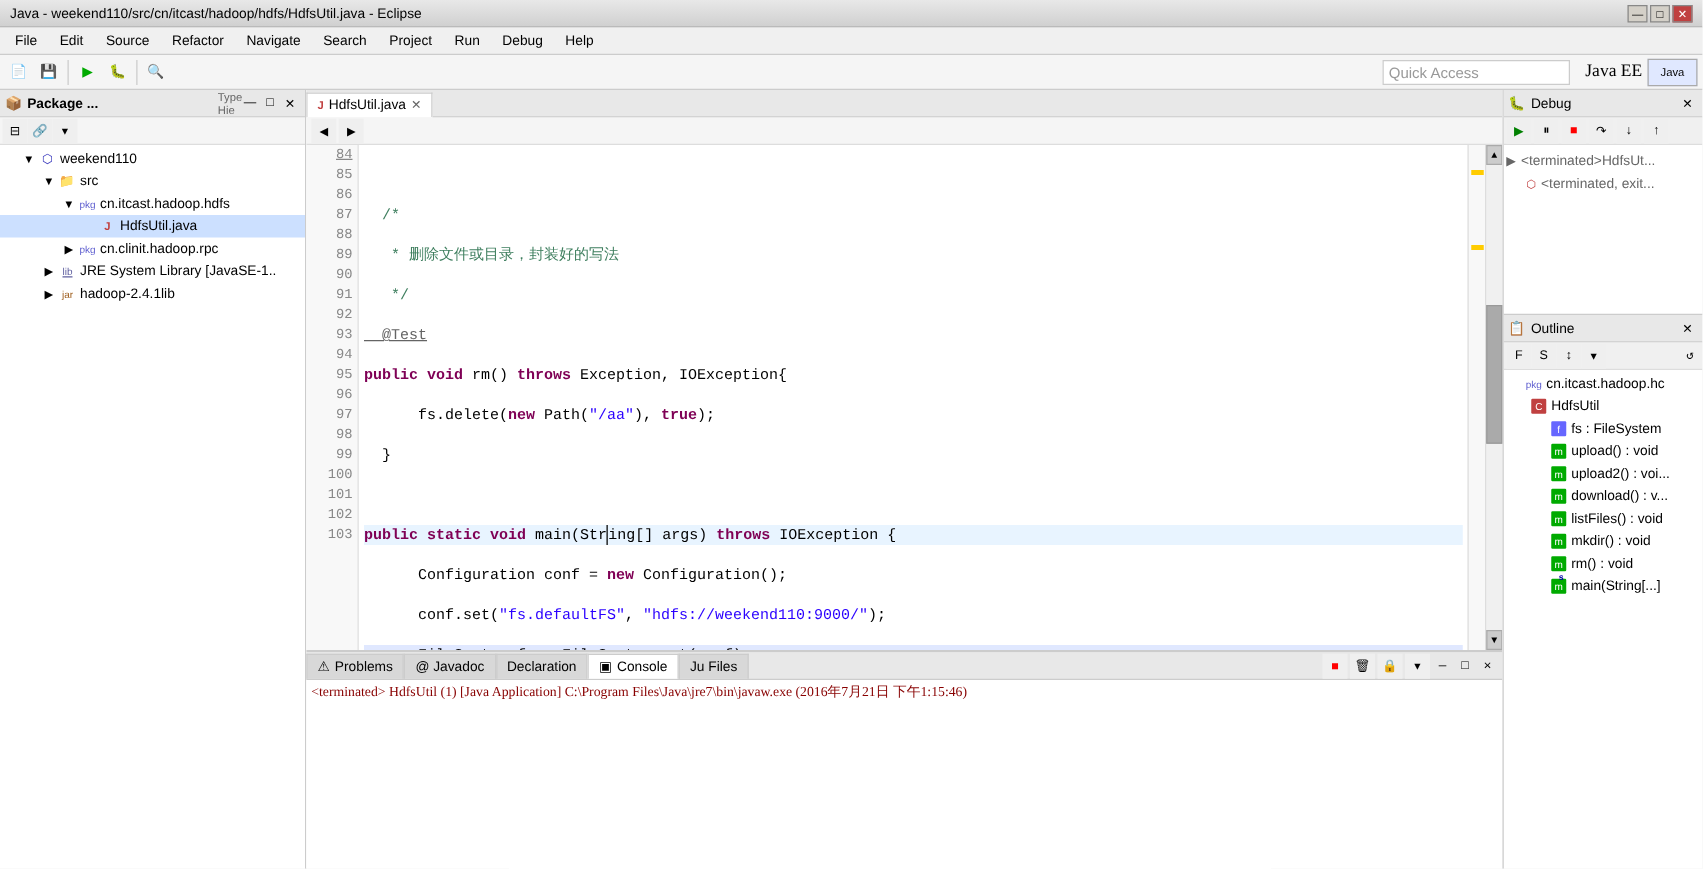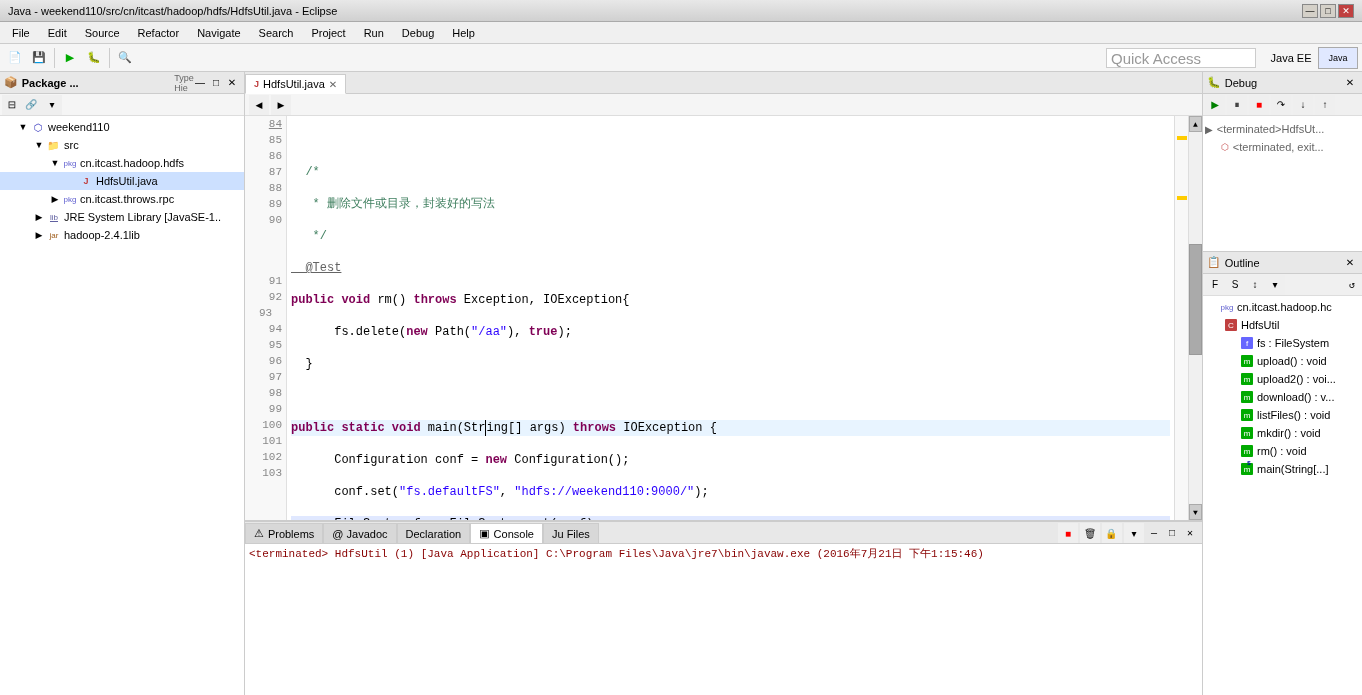--- a/index.html
+++ b/index.html
@@ -50,23 +50,23 @@
       display: flex; align-items: center; justify-content: center; cursor: pointer; font-size: 11px;
     }
     .toolbar-sep { width: 1px; height: 20px; background: #ccc; margin: 0 2px; }
     .quick-access {
       margin-left: auto;
       border: 1px solid #ccc;
       background: white;
       height: 20px;
       width: 150px;
       display: flex;
-      align-items: flex-end;
+      align-items: center;
       padding: 0 4px;
-      font-size: 15px;
+      font-size: 12px;
       font-family: Arial, sans-serif;
       color: #999;
     }
     
     
     #main-layout {
       display: flex;
       height: calc(695px - 22px - 22px - 28px);
     }
     
@@ -253,21 +253,21 @@
     
     .console-content {
       flex: 1;
       background: white;
       overflow: auto;
       padding: 2px 4px;
       font-family: 'Courier New', monospace;
       font-size: 11px;
       color: #000;
     }
-    .console-terminated { color: #880000; }
+    .console-terminated { color: #880000; font-family: Liberation Serif, serif; }
     .console-warn { color: #800000; }
     .console-link { color: #0000cc; text-decoration: underline; cursor: pointer; }
     
     
     #right-panel {
       width: 160px;
       border-left: 1px solid #ccc;
       display: flex;
       flex-direction: column;
       background: white;
@@ -395,21 +395,21 @@
   <button class="toolbar-btn" title="Save">💾</button>
   <div class="toolbar-sep"></div>
   <button class="toolbar-btn" title="Run" style="color:#00aa00;">▶</button>
   <button class="toolbar-btn" title="Debug" style="color:#0000aa;">🐛</button>
   <div class="toolbar-sep"></div>
   <button class="toolbar-btn" title="Search">🔍</button>
   <div class="quick-access">
     <span>Quick Access</span>
   </div>
   <div style="display:flex; gap:2px; margin-left:8px;">
-    <button class="toolbar-btn" style="font-size:11px; width:50px;">Java EE</button>
+    <button class="toolbar-btn" style="font-size:14px; width:50px;font-family:Liberation Serif, serif;">Java EE</button>
     <button class="toolbar-btn" style="font-size:9px; width:40px; background:#e0e8ff; border-color:#aaa;">Java</button>
   </div>
 </div>
 
 <div id="main-layout">
 
   <div id="left-panel">
     <div class="panel-header">
       <span style="margin-right:4px;">📦</span>
       <span class="panel-title">Package ...</span>
@@ -458,21 +458,21 @@
         <div class="tree-icon" style="color:#c04040; font-size:9px; font-weight:bold;">J</div>
         <span class="tree-label">HdfsUtil.java</span>
       </div>
 
       <div class="tree-item">
         <div class="tree-indent"></div>
         <div class="tree-indent"></div>
         <div class="tree-indent"></div>
         <div class="tree-arrow">▶</div>
         <div class="tree-icon" style="font-size:8px; color:#6060d0;">pkg</div>
-        <span class="tree-label">cn.itcast.throws.rpc</span>
+        <span class="tree-label">cn.clinit.hadoop.rpc</span>
       </div>
 
       <div class="tree-item">
         <div class="tree-indent"></div>
         <div class="tree-indent"></div>
         <div class="tree-arrow">▶</div>
         <div class="tree-icon" style="font-size:8px; color:#6060a0;text-decoration:underline;">lib</div>
         <span class="tree-label">JRE System Library [JavaSE-1..</span>
       </div>
 
@@ -505,23 +505,23 @@
 
         <div class="editor-area">
           <div class="line-numbers">
             <div style="height:16px;text-decoration:underline;">84</div>
             <div style="height:16px;">85</div>
             <div style="height:16px;">86</div>
             <div style="height:16px;">87</div>
             <div style="height:16px;">88</div>
             <div style="height:16px;">89</div>
             <div style="height:16px;">90</div>
-            <div style="height:16px;margin-top:45px;">91</div>
+            <div style="height:16px;">91</div>
             <div style="height:16px;">92</div>
-            <div style="height:16px;text-align:center;">93</div>
+            <div style="height:16px;">93</div>
             <div style="height:16px;">94</div>
             <div style="height:16px;">95</div>
             <div style="height:16px;">96</div>
             <div style="height:16px;">97</div>
             <div style="height:16px;">98</div>
             <div style="height:16px;">99</div>
             <div style="height:16px;">100</div>
             <div style="height:16px;">101</div>
             <div style="height:16px;">102</div>
             <div style="height:16px;">103</div>

